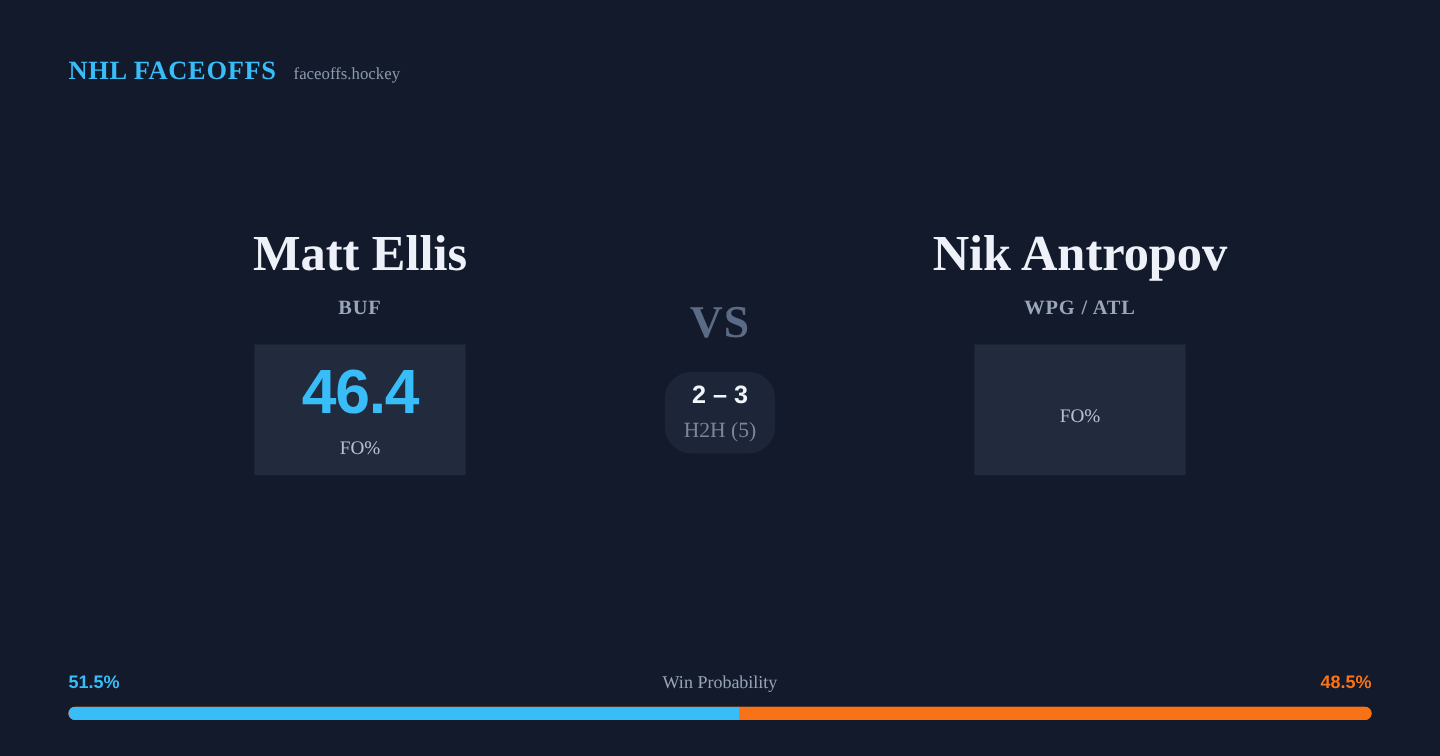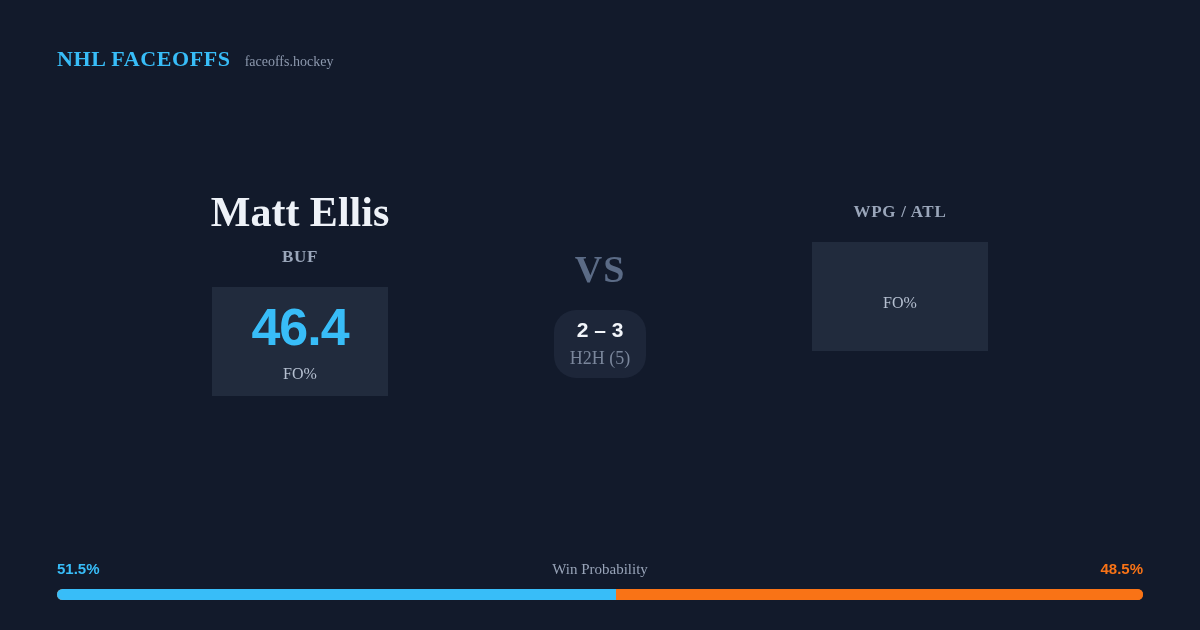--- a/index.html
+++ b/index.html
@@ -215,20 +215,21 @@
 
     <div class="center">
       <div class="vs">VS</div>
       <div class="h2h-box">
         <div class="h2h-score">2 – 3</div>
         <div class="h2h-label">H2H (5)</div>
       </div>
     </div>
 
     <div class="side">
+      <div class="player-name">Nik Antropov</div>
       <div class="team">WPG / ATL</div>
       <div class="stat-card">
         <div class="stat-label">FO%</div>
       </div>
     </div>
 
   </div>
 
   <div class="winprob">
     <div class="wp-row">

